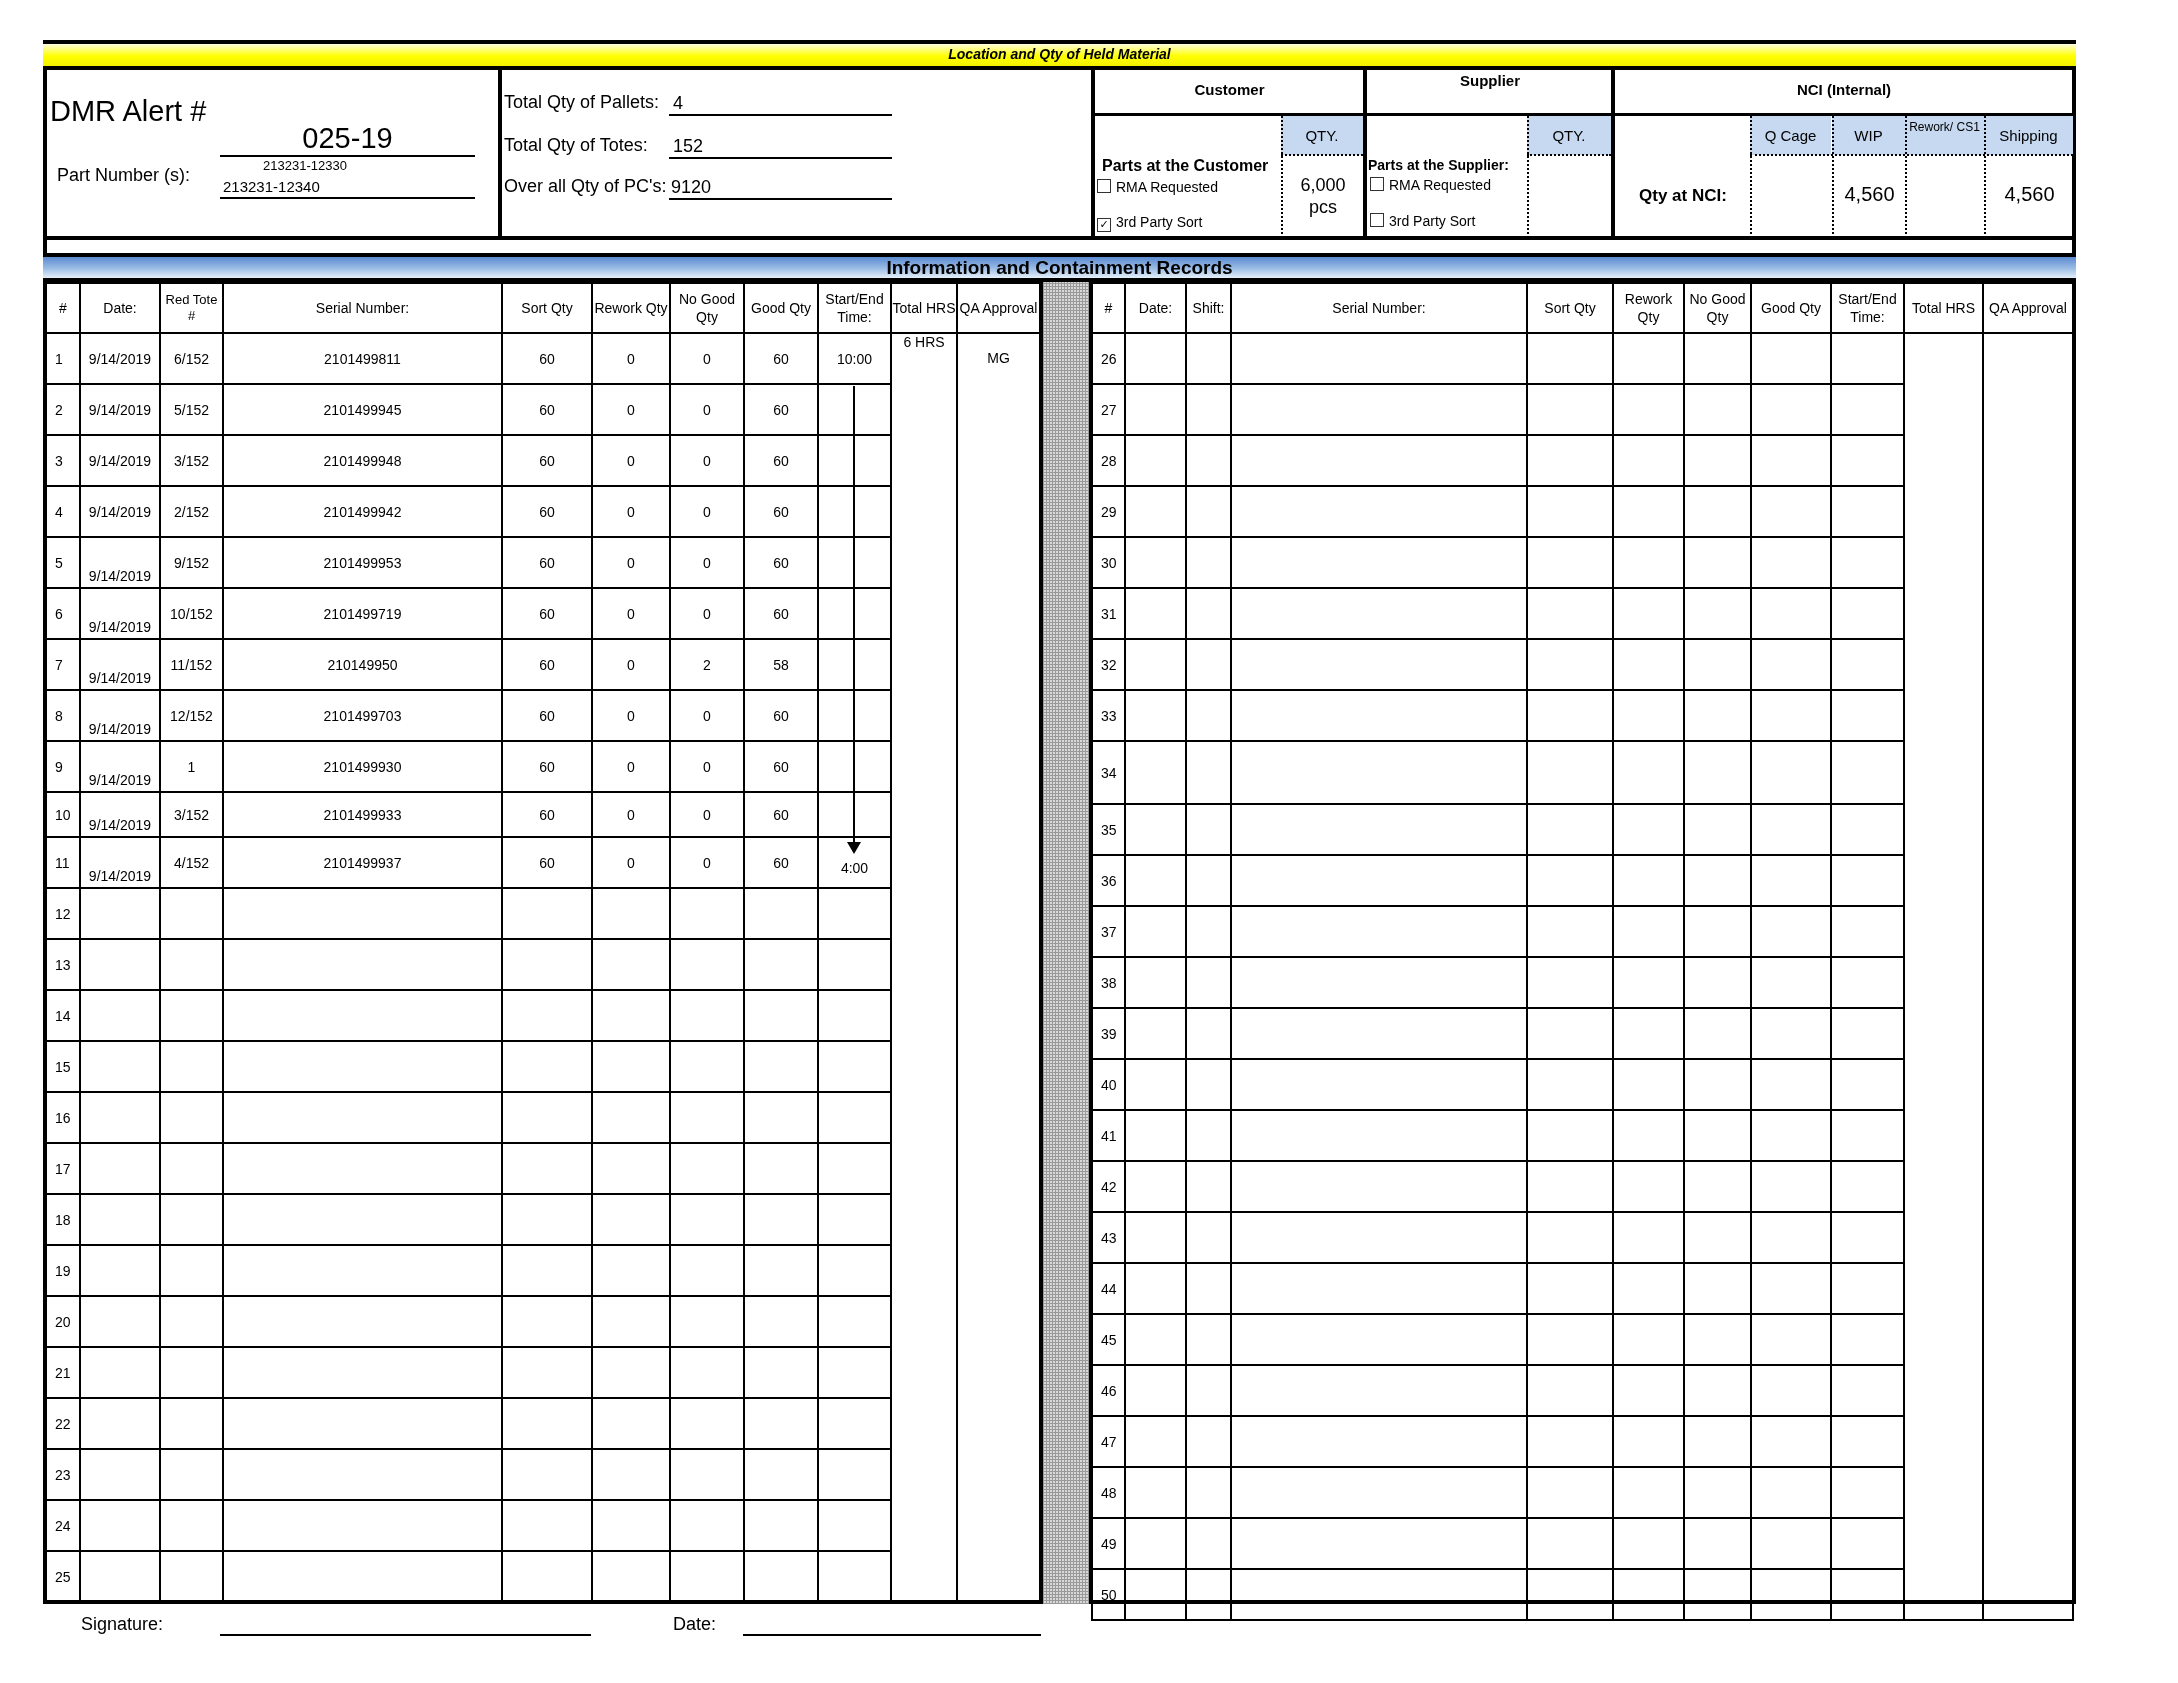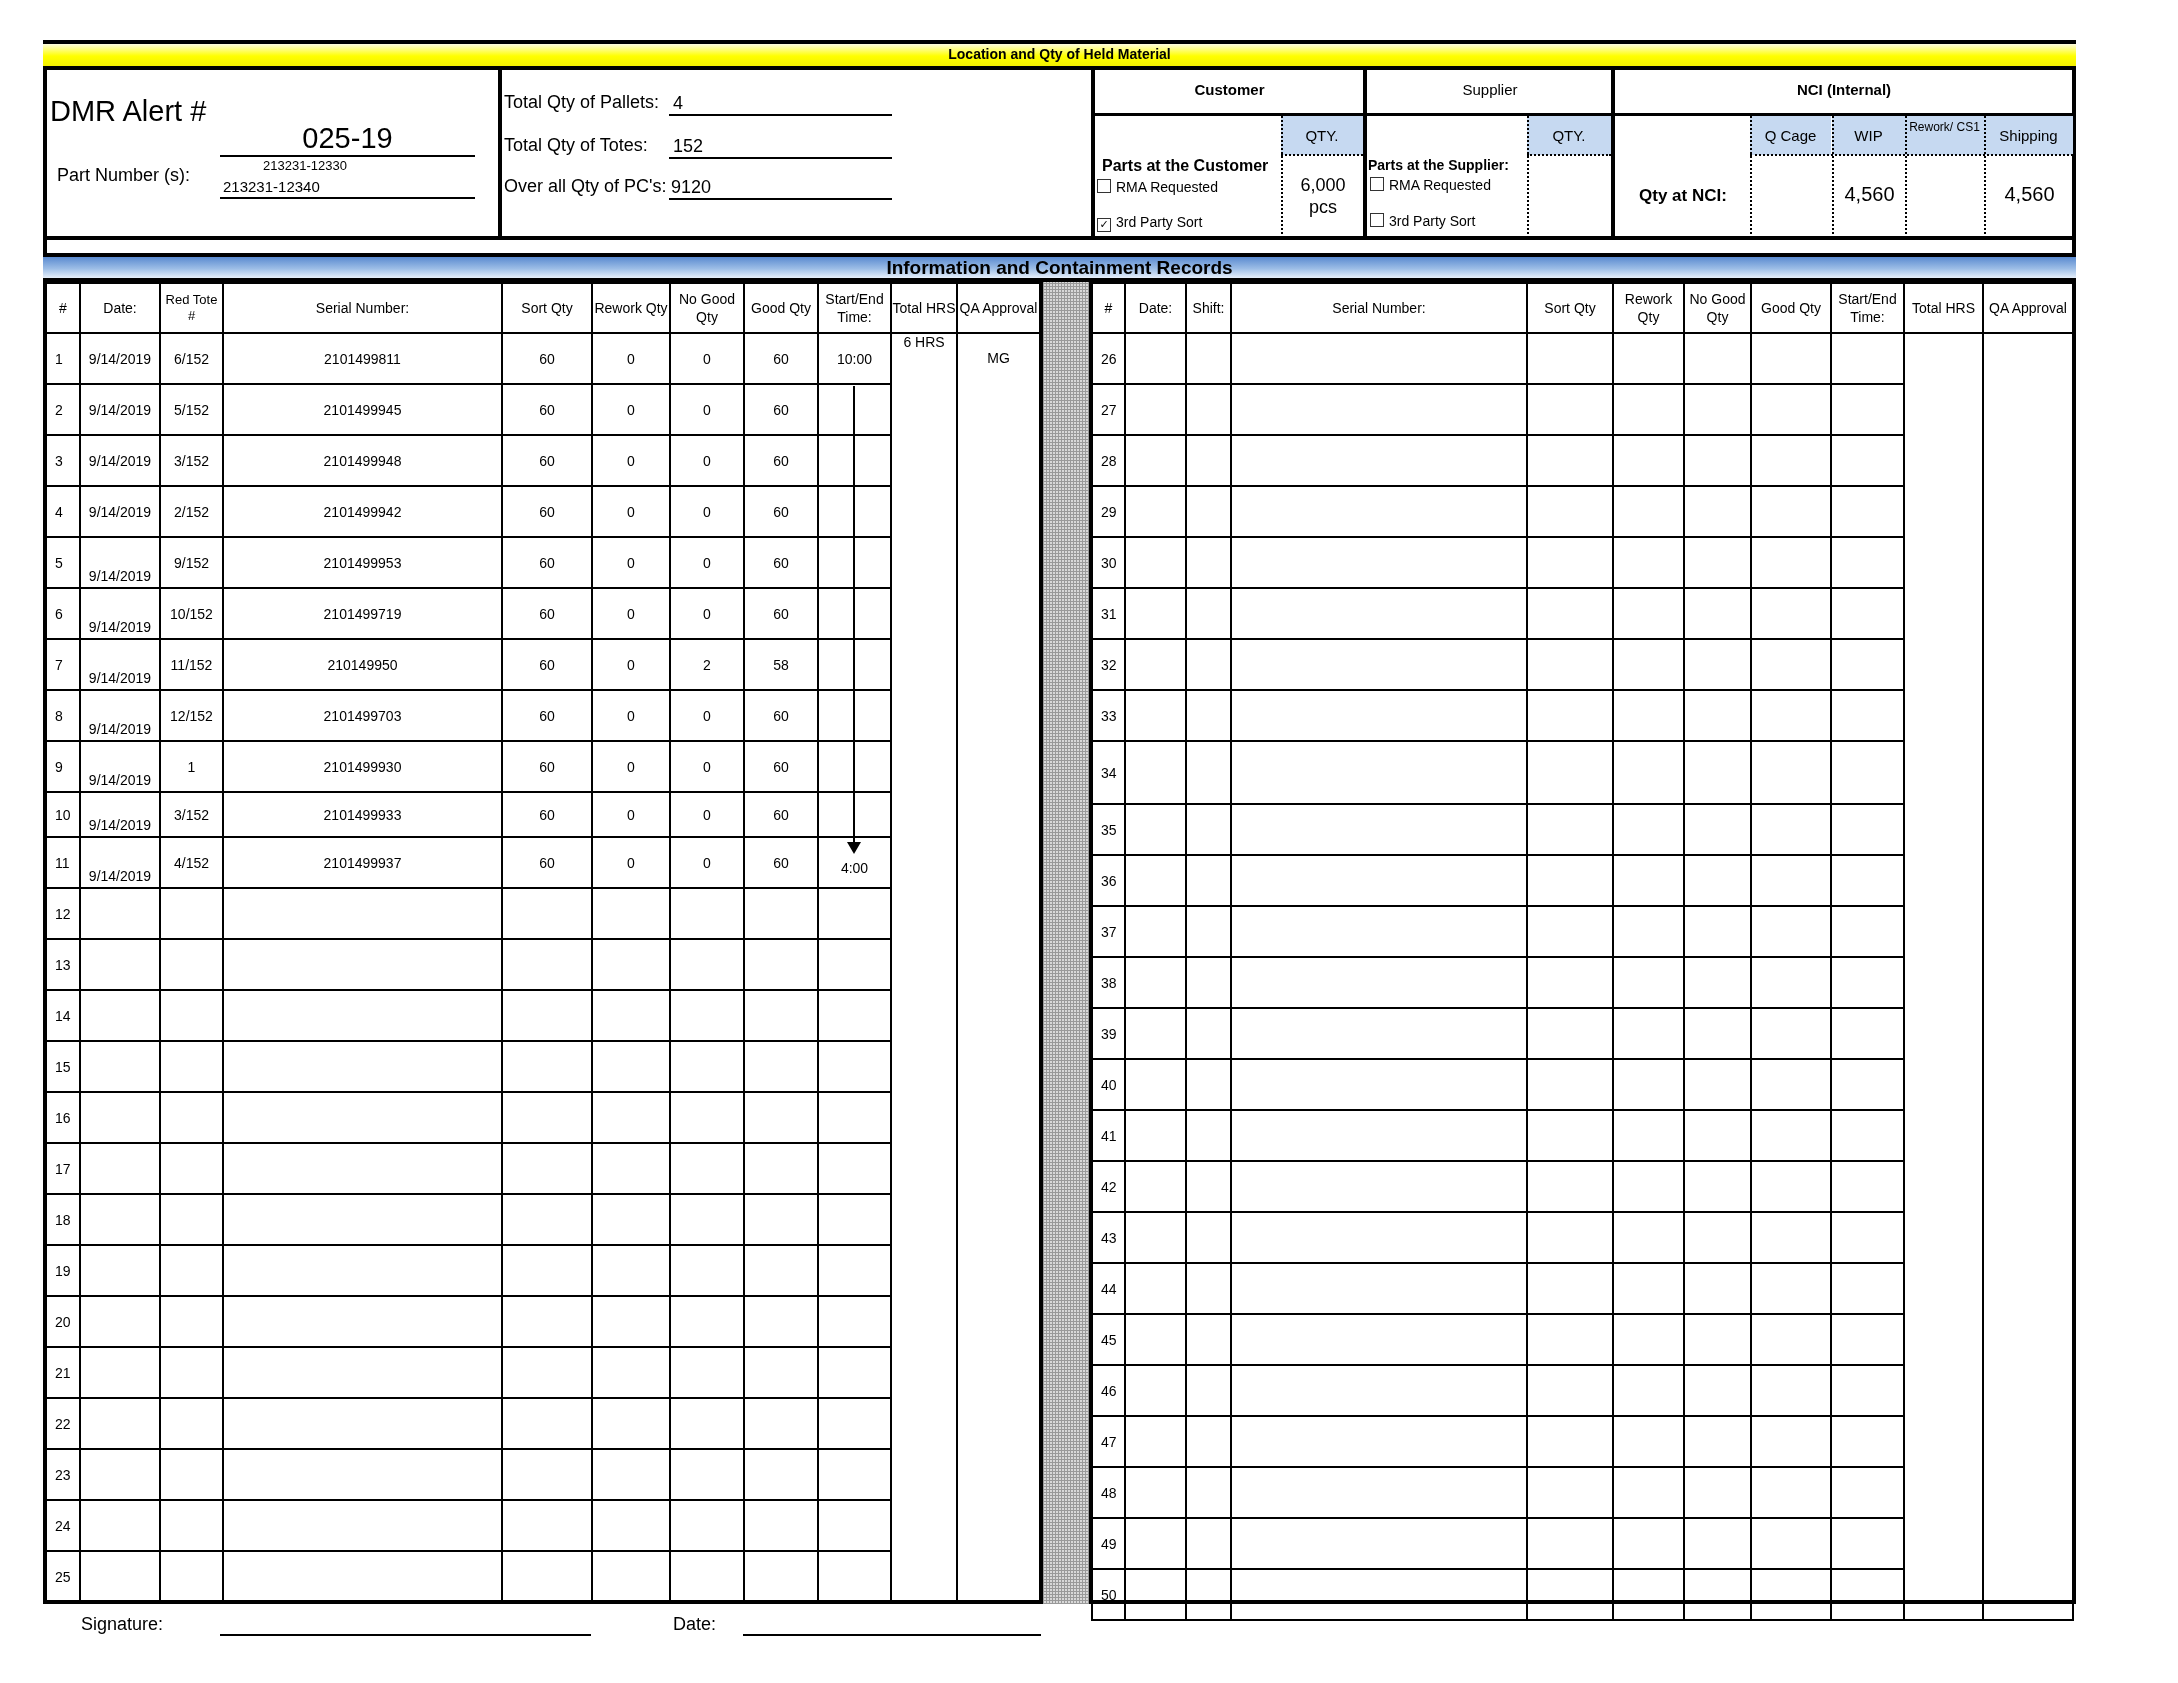--- a/index.html
+++ b/index.html
@@ -29,21 +29,21 @@
                             repeating-linear-gradient(90deg, #999 0 1px, transparent 1px 3px);
            border-left:4px solid #000; border-right:4px solid #000; }
   .rownum { text-align:left !important; padding-left:8px !important; }
   .datelow { vertical-align:bottom; padding-bottom:3px !important; }
 </style>
 </head>
 <body>
 
 <div class="abs frame" style="left:43px; top:40px; width:2033px; height:1564px;"></div>
 
-<div class="abs ybar" style="left:43px; top:40px; width:2033px; height:30px;">
+<div class="abs ybar" style="left:43px; top:40px; width:2033px; height:30px;font-style:italic;">
   <span>Location and Qty of Held Material</span>
 </div>
 
 <div class="abs" style="left:43px; top:236px; width:2033px; height:4px; background:#000;"></div>
 
 <div class="abs vline" style="left:498px; top:69px; height:168px; width:4px;"></div>
 <div class="abs vline" style="left:1091px; top:69px; height:168px; width:4px;"></div>
 <div class="abs vline" style="left:1363px; top:69px; height:168px; width:4px;"></div>
 <div class="abs vline" style="left:1611px; top:69px; height:168px; width:4px;"></div>
 <div class="abs hline" style="left:1093px; top:113px; width:980px; height:3px;"></div>
@@ -72,21 +72,21 @@
   <span class="cb"></span><span>RMA Requested</span>
 </div>
 <div class="abs txt" style="left:1097px; top:214px; font-size:14px;">
   <span class="cb">✓</span><span>3rd  Party Sort</span>
 </div>
 <div class="abs center" style="left:1283px; top:174px; width:80px; font-size:18px; line-height:22px;">
   <div>6,000</div>
   <div>pcs</div>
 </div>
 
-<div class="abs txt center" style="left:1367px; top:81px; width:246px; font-size:15px; font-weight:normal;">Supplier</div>
+<div class="abs txt center" style="left:1367px; top:72px; width:246px; font-size:15px; font-weight:bold;">Supplier</div>
 <div class="abs qtyhead" style="left:1527px; top:116px; width:84px; height:39px; line-height:39px;">
   <span>QTY.</span>
 </div>
 <div class="abs dotv" style="left:1527px; top:116px; height:122px;"></div>
 <div class="abs doth" style="left:1527px; top:154px; width:84px;"></div>
 <div class="abs txt" style="left:1368px; top:157px; font-size:14px; font-weight:bold;">Parts at the Supplier:</div>
 <div class="abs txt" style="left:1370px; top:177px; font-size:14px;">
   <span class="cb"></span><span>RMA Requested</span>
 </div>
 <div class="abs txt" style="left:1370px; top:213px; font-size:14px;">

